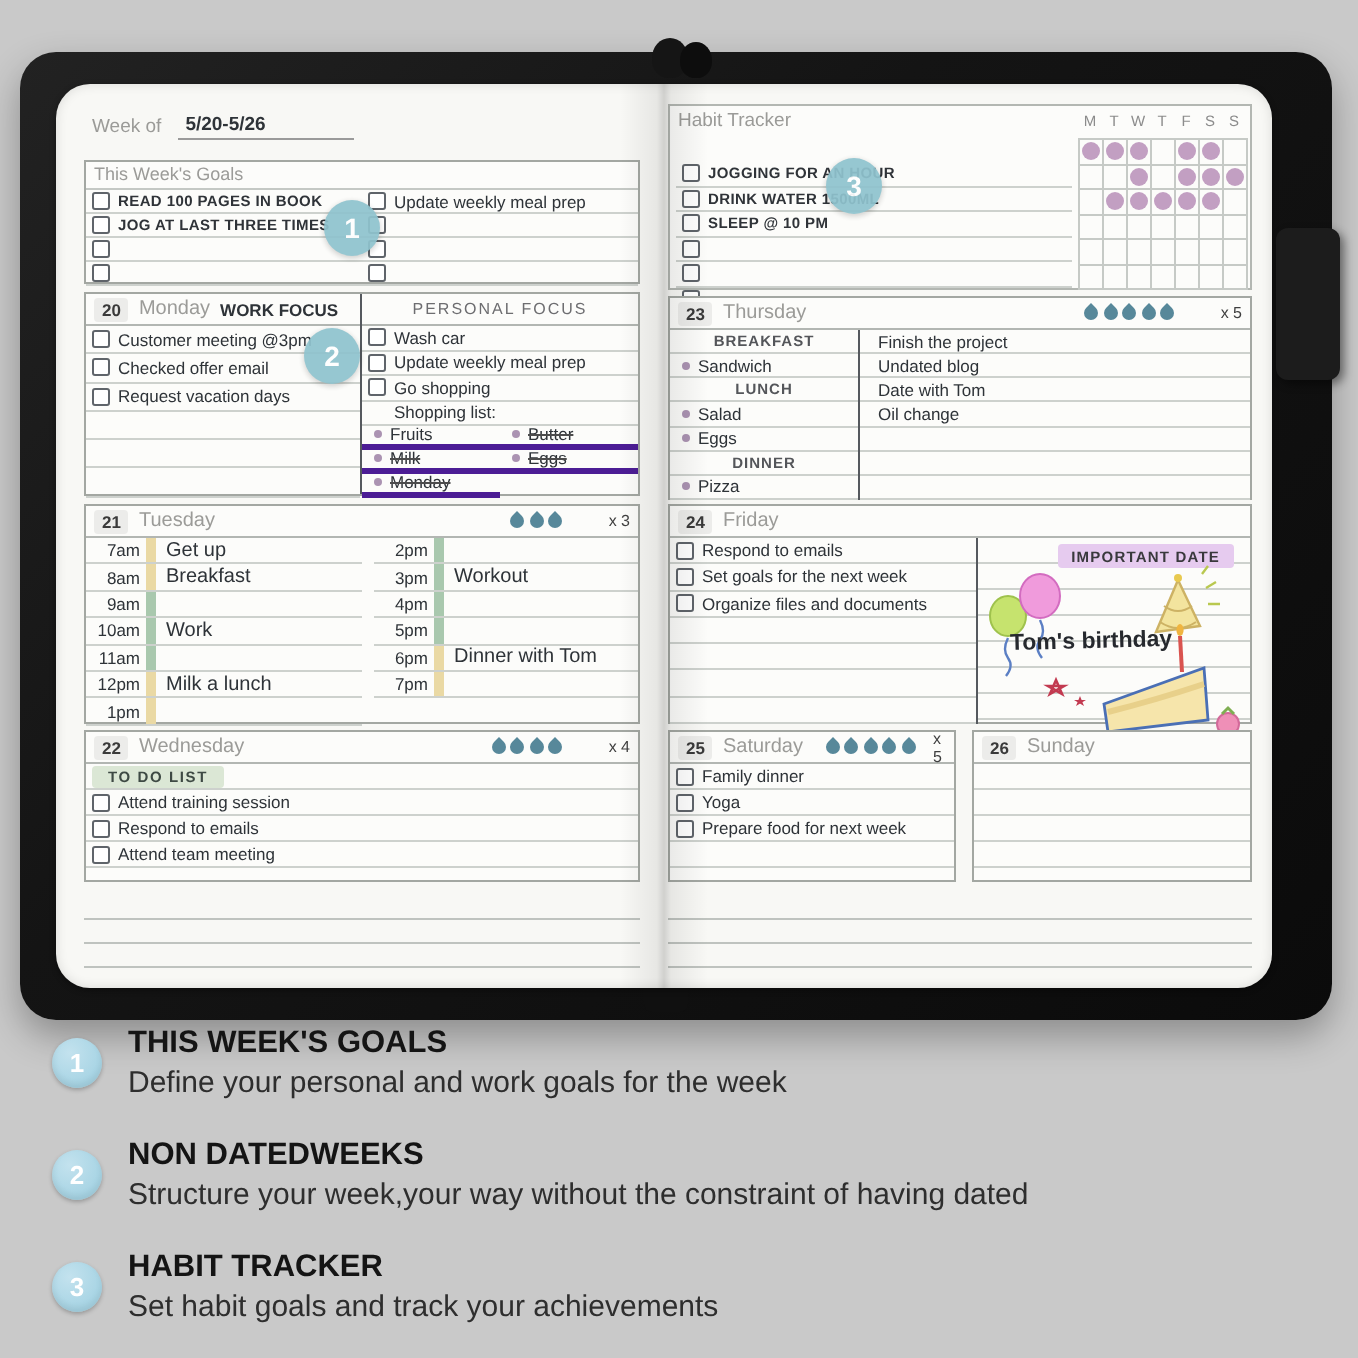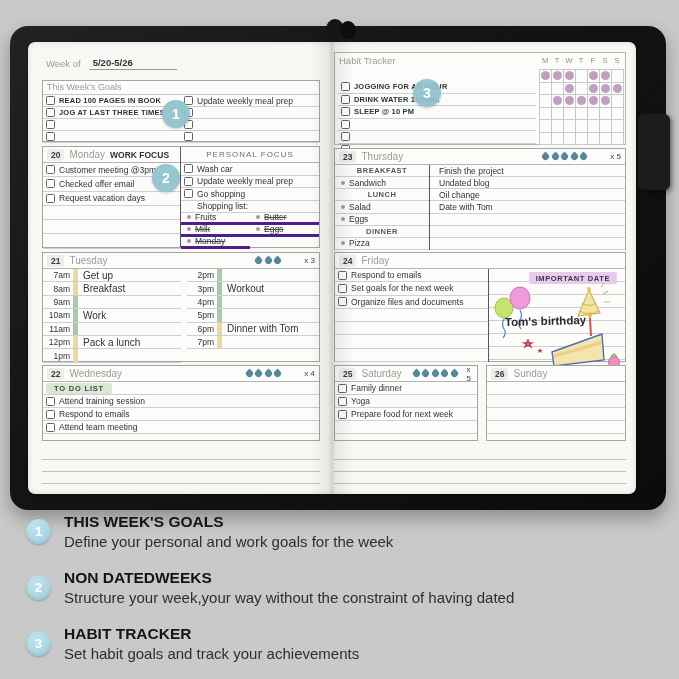--- a/index.html
+++ b/index.html
@@ -9,21 +9,21 @@
   
   .cover{position:absolute;left:10px;top:26px;width:656px;height:484px;border-radius:18px;
     background:linear-gradient(135deg,#222 0%,var(--cover-black,#141414) 40%,#0b0b0b 100%);
     box-shadow:0 8px 18px rgba(0,0,0,.30);}
   .knob{position:absolute;left:326px;top:19px;width:18px;height:20px;background:#151515;border-radius:50% 50% 45% 45%;}
   .knob2{position:absolute;left:340px;top:21px;width:16px;height:18px;background:#0d0d0d;border-radius:50% 50% 45% 45%;}
   .pen-loop{position:absolute;left:638px;top:114px;width:32px;height:76px;background:#1c1c1c;border-radius:6px;
     box-shadow:2px 2px 5px rgba(0,0,0,.45);}
   .bottom-tab{position:absolute;left:322px;top:494px;width:22px;height:12px;background:#101010;border-radius:0 0 4px 4px;}
 
-  .sheet{position:absolute;left:28px;top:42px;width:608px;height:452px;border-radius:7px;
+  .sheet{position:absolute;left:28px;top:42px;width:608px;height:452px;border-radius:17px;
     background:var(--page-white,#f8f8f5);box-shadow:inset 0 0 6px rgba(0,0,0,.12),0 1px 3px rgba(0,0,0,.4);}
   .spine{position:absolute;left:50%;top:0;bottom:0;width:44px;transform:translateX(-50%);pointer-events:none;
     background:linear-gradient(90deg,rgba(0,0,0,0) 0%,rgba(0,0,0,.07) 42%,rgba(0,0,0,.16) 50%,rgba(0,0,0,.07) 58%,rgba(0,0,0,0) 100%);}
 
   .pageL{position:absolute;left:14px;top:0;width:278px;height:100%;}
   .pageR{position:absolute;left:306px;top:0;width:292px;height:100%;}
 
   
   .pre-label{font-size:9.5px;color:#9b9b98;}
   .dayname{font-size:10px;color:#9b9b98;}
@@ -306,21 +306,21 @@
                 <span class="sact">Work</span>
               </div>
               <div class="srow">
                 <span class="stime">11am</span>
                 <span class="sbar bar-green"></span>
                 <span class="sact"></span>
               </div>
               <div class="srow">
                 <span class="stime">12pm</span>
                 <span class="sbar bar-tan"></span>
-                <span class="sact">Pack a lunch</span>
+                <span class="sact">Milk a lunch</span>
               </div>
               <div class="srow">
                 <span class="stime">1pm</span>
                 <span class="sbar bar-tan"></span>
                 <span class="sact"></span>
               </div>
             </div>
           <div class="scol">
               <div class="srow">
                 <span class="stime">2pm</span>
@@ -540,24 +540,24 @@
               </div>
             </div>
           <div class="tasks">
             <div class="trow">
                 <span class="hw">Finish the project</span>
               </div>
             <div class="trow">
                 <span class="hw">Undated blog</span>
               </div>
             <div class="trow">
+                <span class="hw">Date with Tom</span>
+              </div>
+            <div class="trow">
                 <span class="hw">Oil change</span>
-              </div>
-            <div class="trow">
-                <span class="hw">Date with Tom</span>
               </div>
             <div class="trow"></div>
             <div class="trow"></div>
             <div class="trow"></div>
           </div>
         </div>
       </div>
 
       <div class="box friday">
         <div class="dayhdr">

